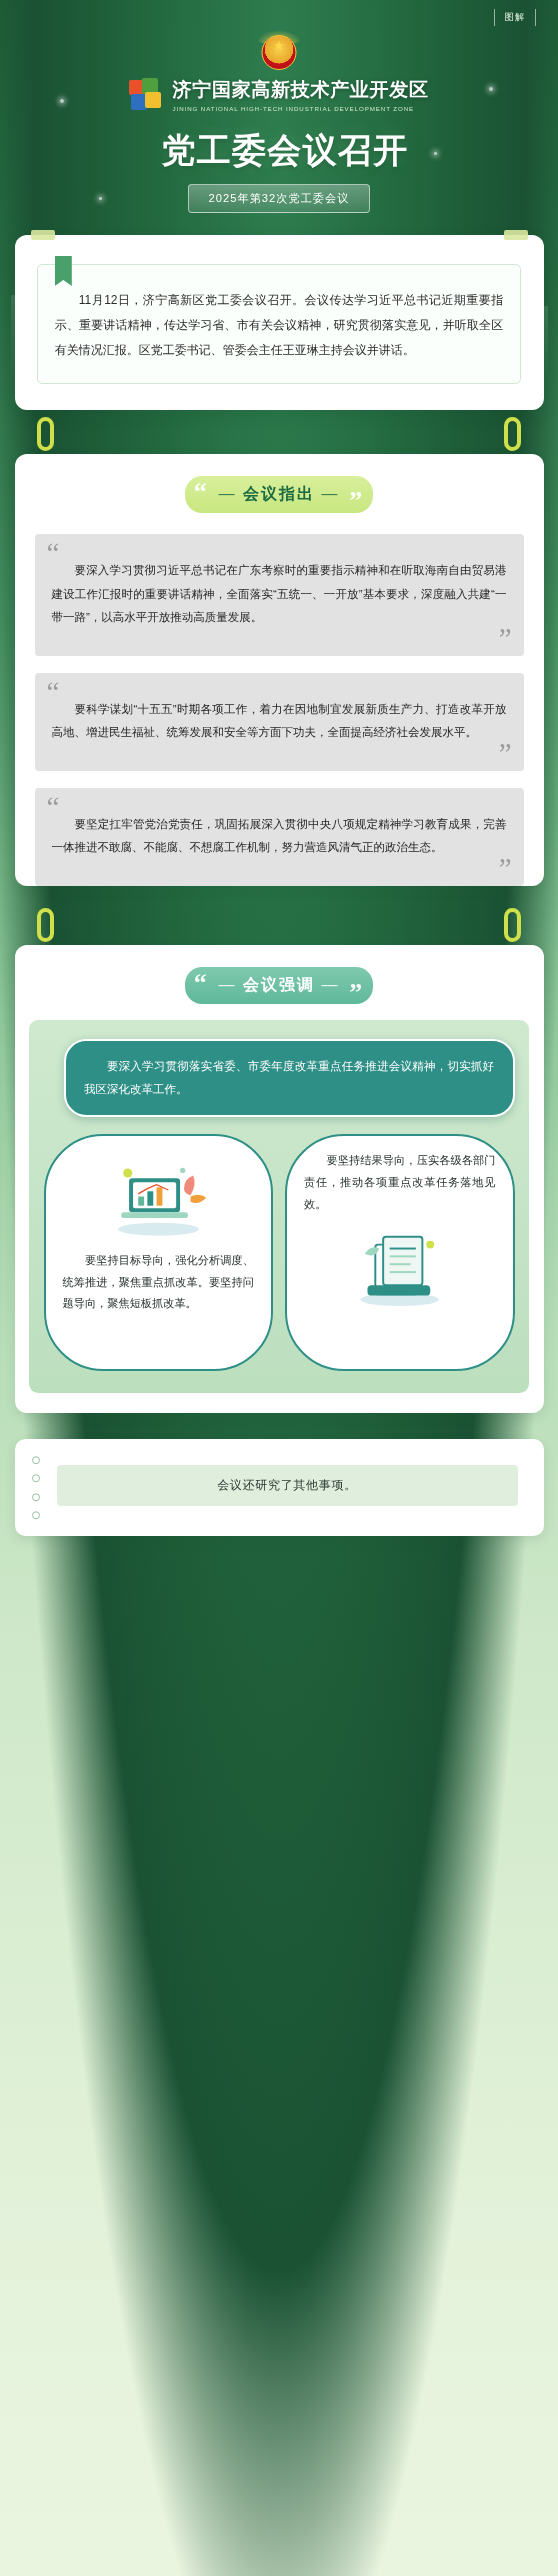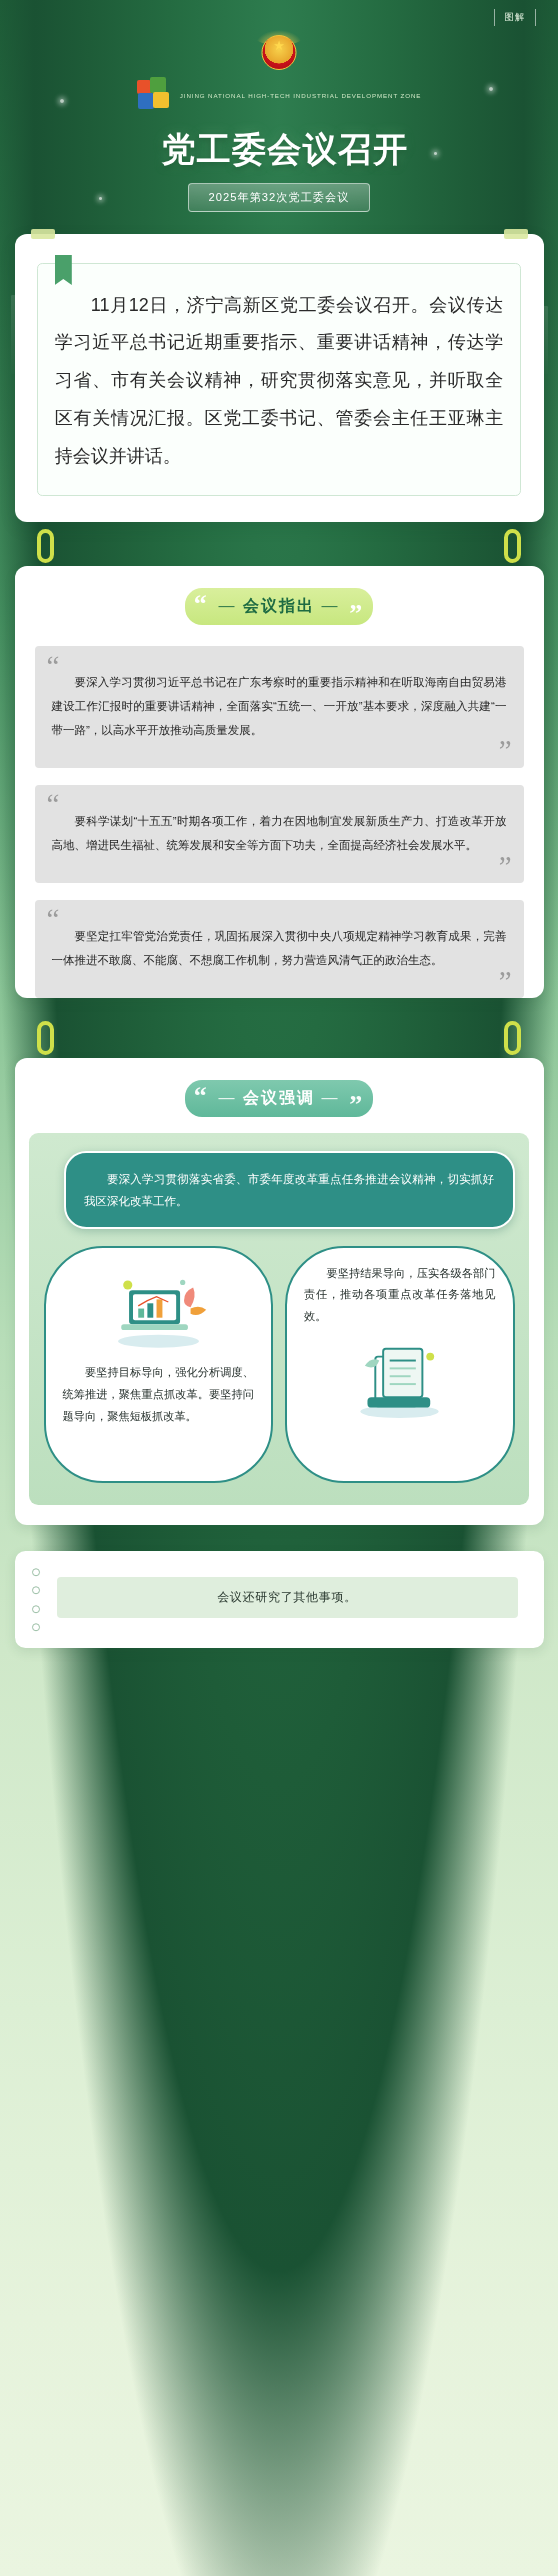--- a/index.html
+++ b/index.html
@@ -206,21 +206,21 @@
   }
   .bookmark {
     position: absolute;
     left: 17px; top: -9.2px;
     width: 17px; height: 30px;
     background: #4aa06a;
     clip-path: polygon(0 0, 100% 0, 100% 100%, 50% 80%, 0 100%);
   }
   .intro-text {
     color: #2a2a2a;
-    font-size: 18px;
+    font-size: 12px;
     line-height: 2.1;
     text-align: justify;
     text-indent: 2em;
   }
   .intro-card .tape {
     position: absolute;
     width: 24px; height: 10.5px;
     background: #d9e8a0;
     border-radius: 2px;
     opacity: .9;
@@ -417,20 +417,21 @@
   </div>
 
   <div class="org">
     <div class="org-logo">
       <b></b>
         <b></b>
         <b></b>
         <b></b>
     </div>
     <div class="org-text">
+      <div class="cn">济宁国家高新技术产业开发区</div>
       <div class="en">JINING NATIONAL HIGH-TECH INDUSTRIAL DEVELOPMENT ZONE</div>
     </div>
   </div>
 
   <div class="headline">
     <h1>
       <span class="ln2">党工委会议召开</span>
     </h1>
     <div class="subtitle">2025年第32次党工委会议</div>
   </div>

